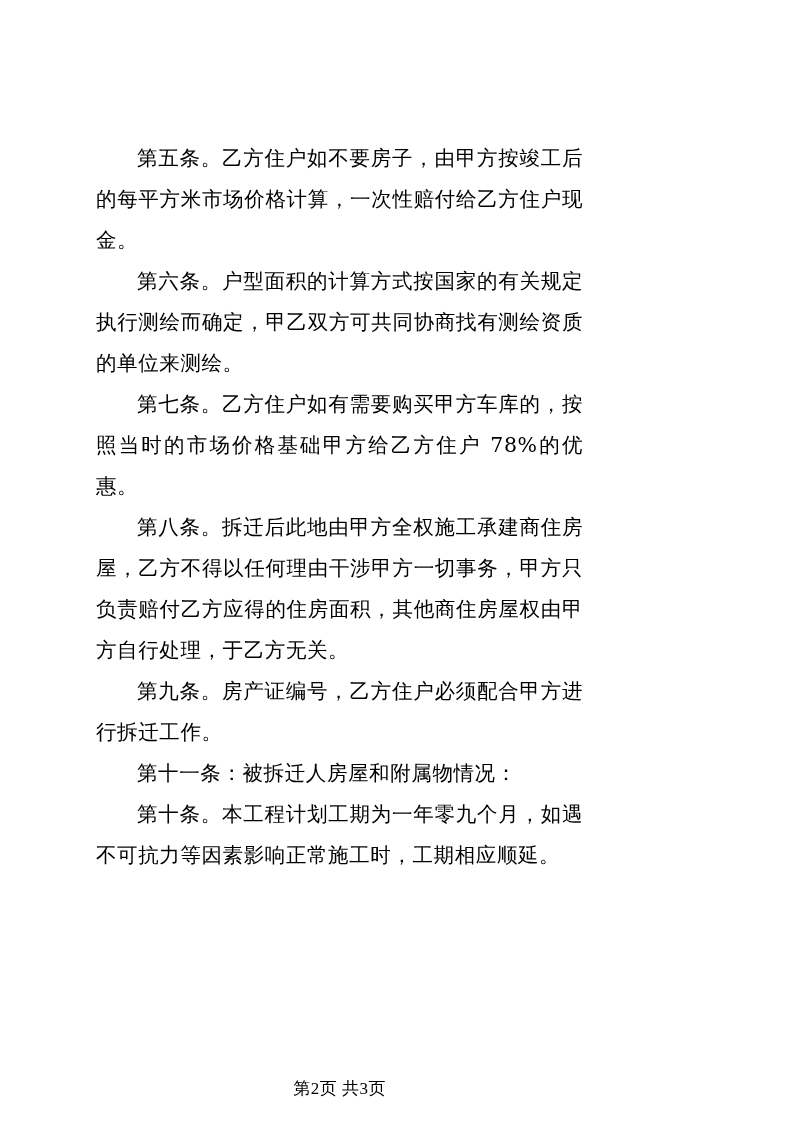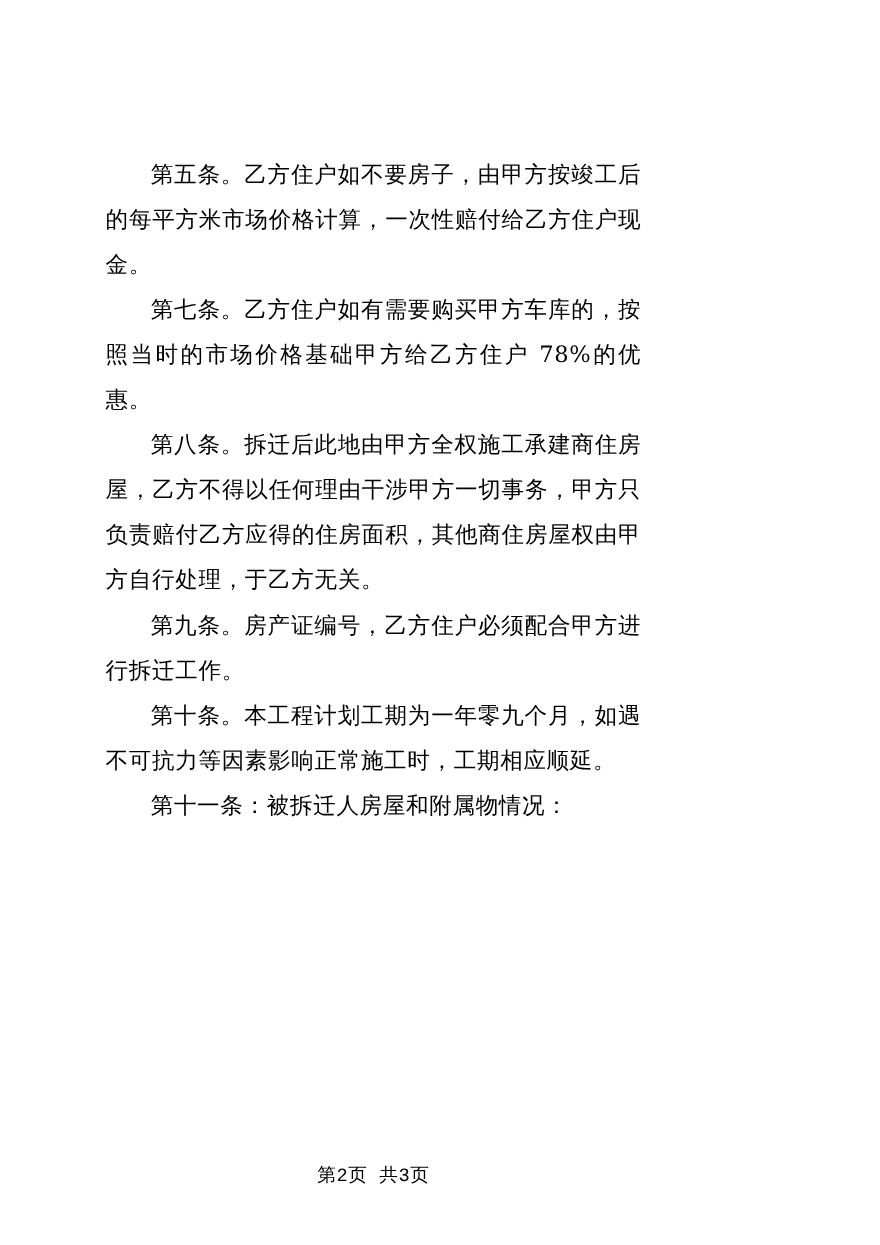--- a/index.html
+++ b/index.html
@@ -30,33 +30,34 @@
     text-justify: inter-ideograph;
   }
   .para {
     margin: 0 0 0 0;
     text-indent: 2em;
   }
   .footer {
     position: absolute;
     left: 0;
     right: 0;
-    bottom: 52px;
+    bottom: 32px;
     text-align: center;
     font-size: 17px;
-    font-family: Liberation Mono, monospace;
+    font-family: Liberation Serif, serif;
     letter-spacing: 0.5px;
   }
 </style>
 </head>
 <body>
 
 <div class="page">
   <div class="doc-body">
     <p class="para">第五条。乙方住户如不要房子，由甲方按竣工后的每平方米市场价格计算，一次性赔付给乙方住户现金。</p>
+    <p class="para">第六条。户型面积的计算方式按国家的有关规定执行测绘而确定，甲乙双方可共同协商找有测绘资质的单位来测绘。</p>
     <p class="para">第七条。乙方住户如有需要购买甲方车库的，按照当时的市场价格基础甲方给乙方住户 78%的优惠。</p>
     <p class="para">第八条。拆迁后此地由甲方全权施工承建商住房屋，乙方不得以任何理由干涉甲方一切事务，甲方只负责赔付乙方应得的住房面积，其他商住房屋权由甲方自行处理，于乙方无关。</p>
     <p class="para">第九条。房产证编号，乙方住户必须配合甲方进行拆迁工作。</p>
+    <p class="para">第十一条：被拆迁人房屋和附属物情况：</p>
     <p class="para">第十条。本工程计划工期为一年零九个月，如遇不可抗力等因素影响正常施工时，工期相应顺延。</p>
-    <p class="para">第十一条：被拆迁人房屋和附属物情况：</p>
   </div>
   <div class="footer">第2页 共3页</div>
 </div>
 
 </body></html>

